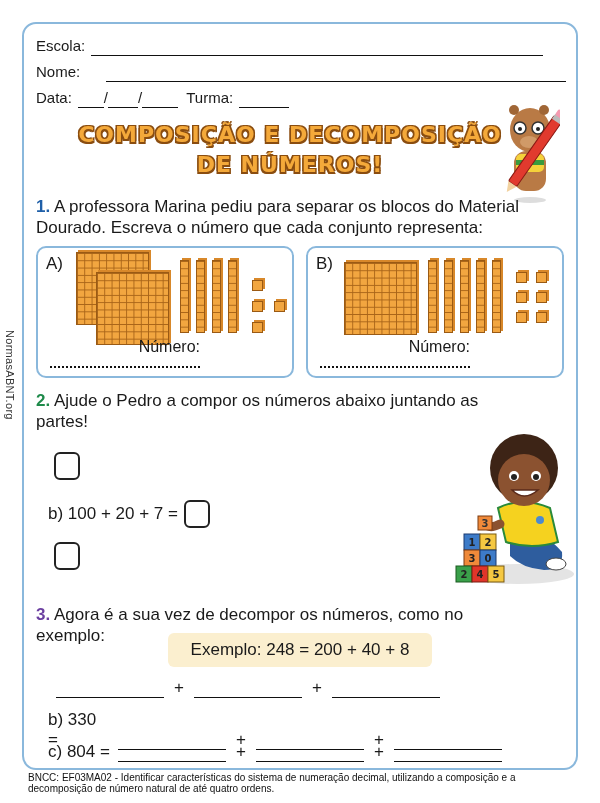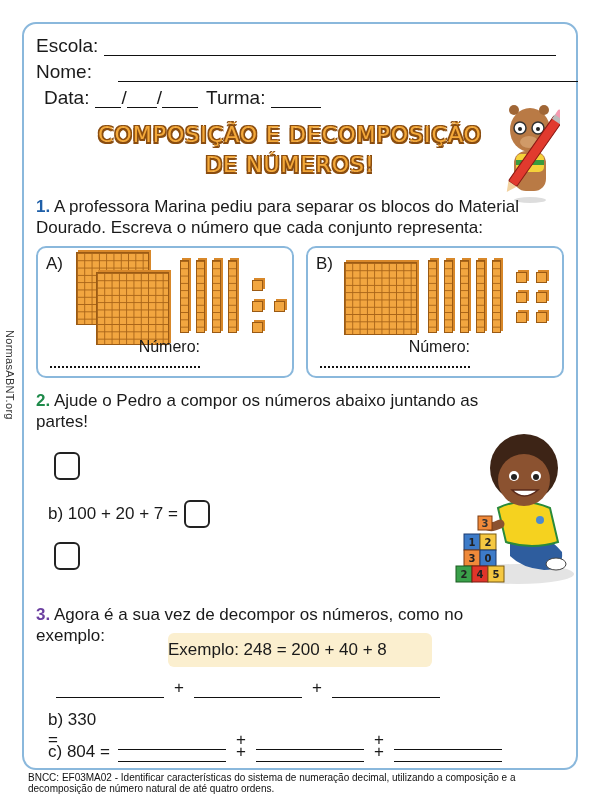--- a/index.html
+++ b/index.html
@@ -8,26 +8,26 @@
 
   .frame {
     position: absolute; left: 22px; top: 22px; width: 556px; height: 748px;
     border: 2px solid #8ab8dc; border-radius: 14px; background: #fff;
   }
   .watermark {
     position: absolute; left: 2px; top: 330px; width: 14px; height: 110px;
     writing-mode: vertical-rl; font-size: 11px; color: #333; letter-spacing: 0.3px;
   }
 
-  .hdr-line { position: absolute; left: 36px; font-size: 19px; line-height: 20px; display: flex; align-items: flex-end; }
+  .hdr-line { position: absolute; left: 36px; font-size: 15px; line-height: 20px; display: flex; align-items: flex-end; }
   .blank { display: inline-block; border-bottom: 1.5px solid #111; height: 16px; margin-left: 6px; }
 
   .title {
     position: absolute; left: 60px; width: 460px; text-align: center;
-    font-family: "DejaVu Sans", sans-serif; font-weight: normal; font-size: 22px;
+    font-family: "DejaVu Sans", sans-serif; font-weight: bold; font-size: 22px;
     color: #f4a93a; letter-spacing: 1px;
     text-shadow: -1.5px -1.5px 0 #8a4d10, 1.5px -1.5px 0 #8a4d10, -1.5px 1.5px 0 #8a4d10, 1.5px 1.5px 0 #8a4d10, 0 2px 0 #8a4d10;
   }
 
   .q-text { position: absolute; left: 36px; font-size: 17px; line-height: 21px; }
   .q-num { font-weight: bold; }
 
   .card {
     position: absolute; top: 246px; width: 258px; height: 132px;
     border: 2px solid #8ab8dc; border-radius: 10px; background: #fff;
@@ -42,21 +42,21 @@
   .rod { position: absolute; width: 9px; height: 73px; background-color: #f2a640;
     background-image: linear-gradient(#a86418 1px, transparent 1px);
     background-size: 9px 7.3px; border: 1px solid #9a5a14; box-shadow: 2px -2px 0 #d8882a; }
   .cube { position: absolute; width: 11px; height: 11px; background: #f2a640; border: 1px solid #9a5a14; box-shadow: 2px -2px 0 #d8882a; }
 
   .line-item { position: absolute; left: 48px; font-size: 17px; display: flex; align-items: center; }
   .answer-box { display: inline-block; width: 26px; height: 28px; border: 2px solid #222; border-radius: 6px; margin-left: 6px; }
 
   .example {
     position: absolute; left: 168px; top: 633px; width: 264px; height: 34px;
-    background: #fbefcf; border-radius: 6px; font-size: 17px; line-height: 34px; 
+    background: #fbefcf; border-radius: 6px; font-size: 17px; line-height: 34px; text-align: center;
   }
 
   .decomp { position: absolute; left: 48px; font-size: 17px; display: flex; align-items: flex-end; }
   .decomp .blank { width: 108px; margin: 0 8px; }
   .decomp .plus { margin: 0 2px; }
 
   .footer { position: absolute; left: 28px; top: 772px; width: 548px; font-size: 10px; line-height: 11px; color: #111; }
 
   .illus { position: absolute; }
 </style>
@@ -68,21 +68,21 @@
 <div class="frame"></div>
 
 <div class="hdr-line" style="top:36px;">
   <span>Escola:</span>
   <span class="blank" style="width:452px;"></span>
 </div>
 <div class="hdr-line" style="top:62px;gap:20px;">
   <span>Nome:</span>
   <span class="blank" style="width:460px;"></span>
 </div>
-<div class="hdr-line" style="top:88px;margin-left:8px;">
+<div class="hdr-line" style="top:88px;">
   <span>Data:</span>
   <span class="blank" style="width:26px;"></span>
   <span>/</span>
   <span class="blank" style="width:30px;margin-left:0;"></span>
   <span>/</span>
   <span class="blank" style="width:36px;margin-left:0;margin-right:8px;"></span>
   <span>Turma:</span>
   <span class="blank" style="width:50px;"></span>
 </div>
 

